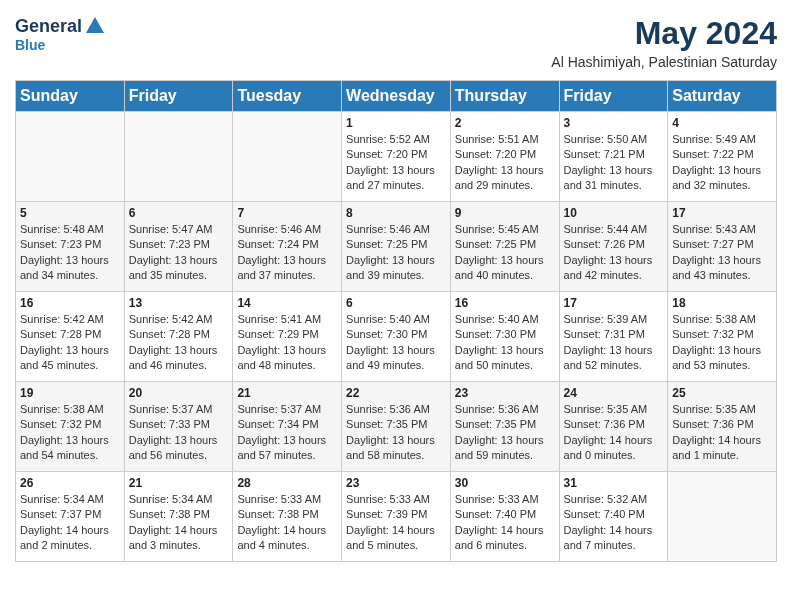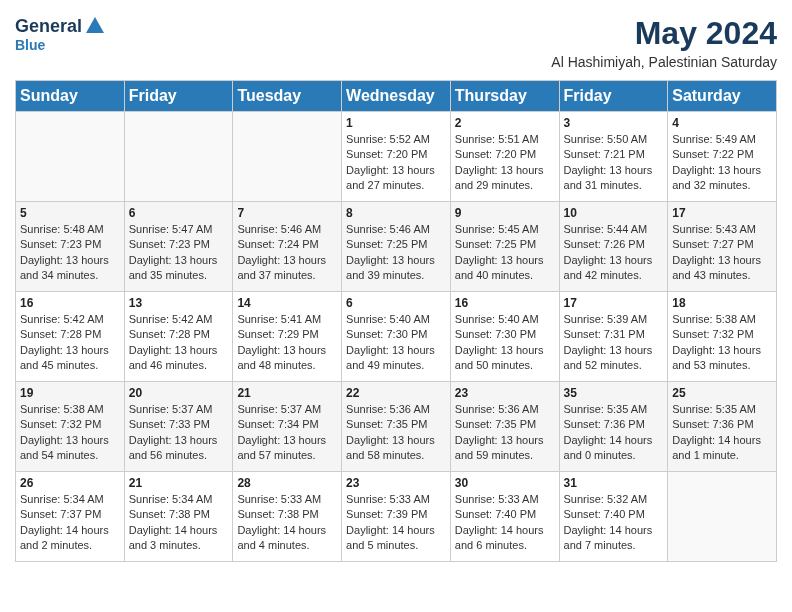--- a/index.html
+++ b/index.html
@@ -218,21 +218,21 @@
         </td>
         <td>
           <span class="day-num">22</span>
           <div class="cell-text">Sunrise: 5:36 AM<br>Sunset: 7:35 PM<br>Daylight: 13 hours and 58 minutes.</div>
         </td>
         <td>
           <span class="day-num">23</span>
           <div class="cell-text">Sunrise: 5:36 AM<br>Sunset: 7:35 PM<br>Daylight: 13 hours and 59 minutes.</div>
         </td>
         <td>
-          <span class="day-num">35</span>
+          <span class="day-num">24</span>
           <div class="cell-text">Sunrise: 5:35 AM<br>Sunset: 7:36 PM<br>Daylight: 14 hours and 0 minutes.</div>
         </td>
         <td>
           <span class="day-num">25</span>
           <div class="cell-text">Sunrise: 5:35 AM<br>Sunset: 7:36 PM<br>Daylight: 14 hours and 1 minute.</div>
         </td>
       </tr>
       <tr>
         <td>
           <span class="day-num">26</span>

